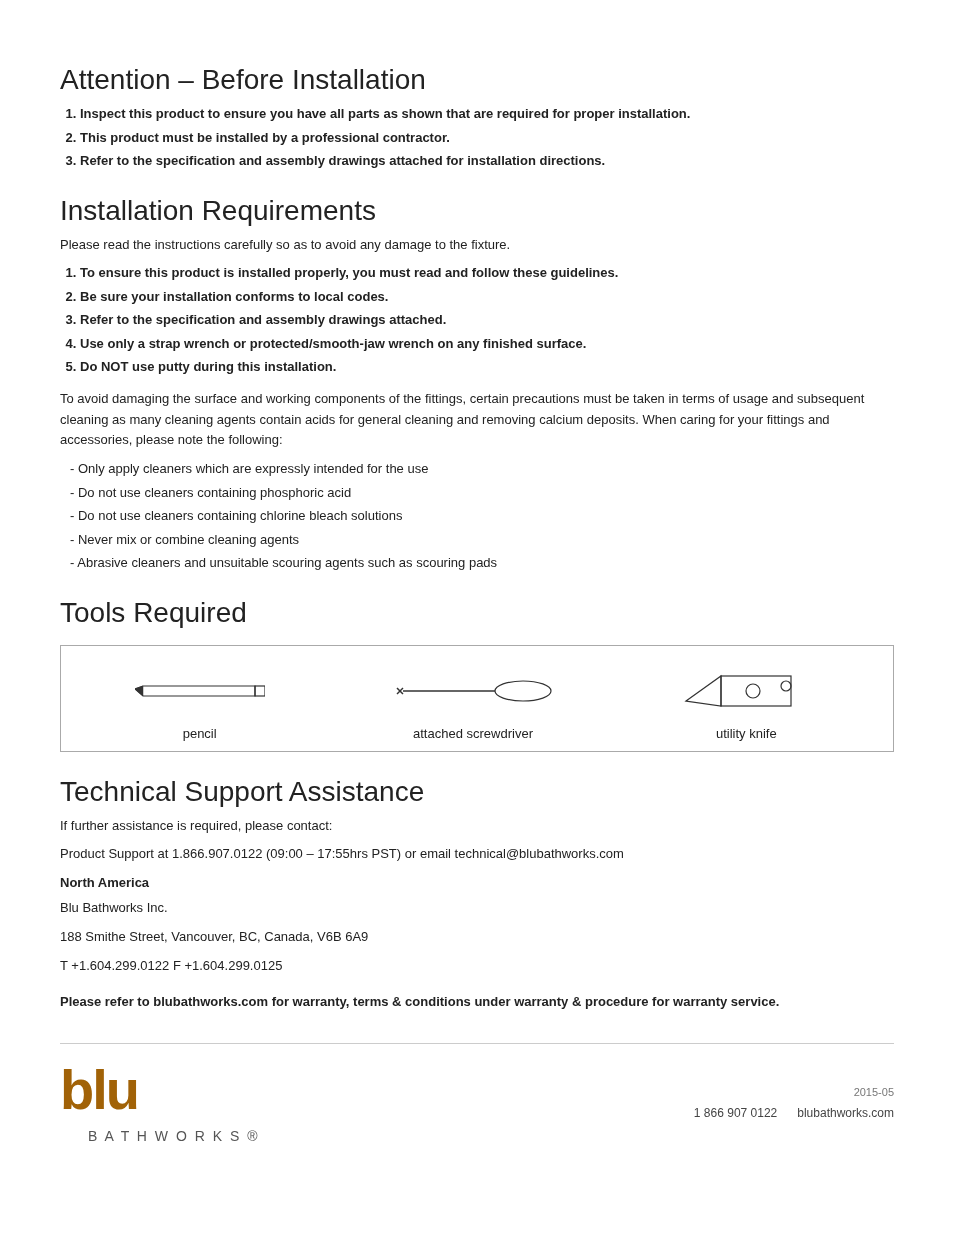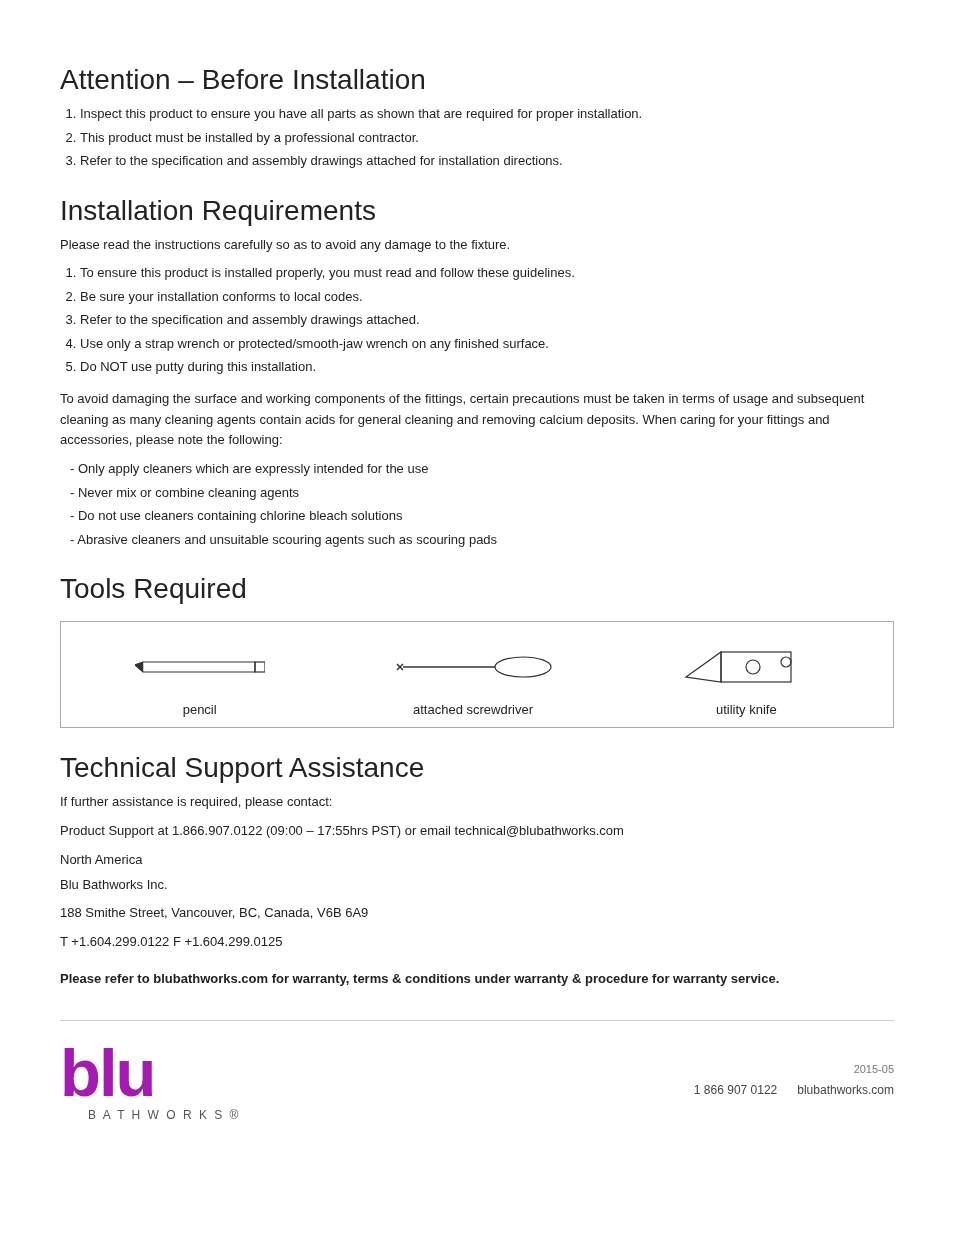--- a/index.html
+++ b/index.html
@@ -16,20 +16,21 @@
     h2 {
       font-size: 28px;
       font-weight: normal;
       margin-bottom: 8px;
       margin-top: 24px;
     }
 
     ol {
       margin-left: 20px;
       margin-bottom: 12px;
+      font-weight: bold;
     }
 
     ol li {
       margin-bottom: 4px;
       font-size: 13px;
       line-height: 1.5;
     }
 
     p {
       font-size: 13px;
@@ -100,21 +101,21 @@
     .knife-svg {
       width: 130px;
       height: 50px;
     }
 
     .tech-support {
       margin-bottom: 20px;
     }
 
     .north-america {
-      font-weight: normal;
+      font-weight: bold;
       margin-bottom: 4px;
       font-size: 13px;
     }
 
     .warranty-note {
       font-size: 13px;
       font-weight: bold;
       margin-top: 16px;
       margin-bottom: 0;
     }
@@ -128,32 +129,32 @@
       justify-content: space-between;
     }
 
     .footer-logo {
       display: flex;
       flex-direction: column;
       align-items: flex-start;
     }
 
     .logo-blu {
-      font-size: 67px;
+      font-size: 56px;
       font-weight: bold;
       line-height: 1;
       letter-spacing: -2px;
-      color: #a21caf;
+      color: #a16207;
     }
 
     .logo-bathworks {
-      font-size: 12px;
+      font-size: 14px;
       letter-spacing: 2px;
       color: #555;
-      margin-top: 2px;
+      margin-top: 10px;
       padding-left: 28px;
     }
 
     .footer-right {
       text-align: right;
       font-size: 12px;
       color: #444;
     }
 
     .footer-date {
@@ -191,22 +192,23 @@
     <li>Refer to the specification and assembly drawings attached.</li>
     <li>Use only a strap wrench or protected/smooth-jaw wrench on any finished surface.</li>
     <li>Do NOT use putty during this installation.</li>
   </ol>
 </section>
 
 <section>
   <p>To avoid damaging the surface and working components of the fittings, certain precautions must be taken in terms of usage and subsequent cleaning as many cleaning agents contain acids for general cleaning and removing calcium deposits. When caring for your fittings and accessories, please note the following:</p>
   <ul class="bullet-list">
     <li>Only apply cleaners which are expressly intended for the use</li>
+    <li>Do not use cleaners containing phosphoric acid</li>
+    <li>Do not use cleaners containing chlorine bleach solutions</li>
     <li>Never mix or combine cleaning agents</li>
-    <li>Do not use cleaners containing chlorine bleach solutions</li>
     <li>Abrasive cleaners and unsuitable scouring agents such as scouring pads</li>
   </ul>
 </section>
 
 <section>
   <h2>Tools Required</h2>
   <div class="tools-box">
 
     <div class="tool-item">
       <div class="tool-icon">

